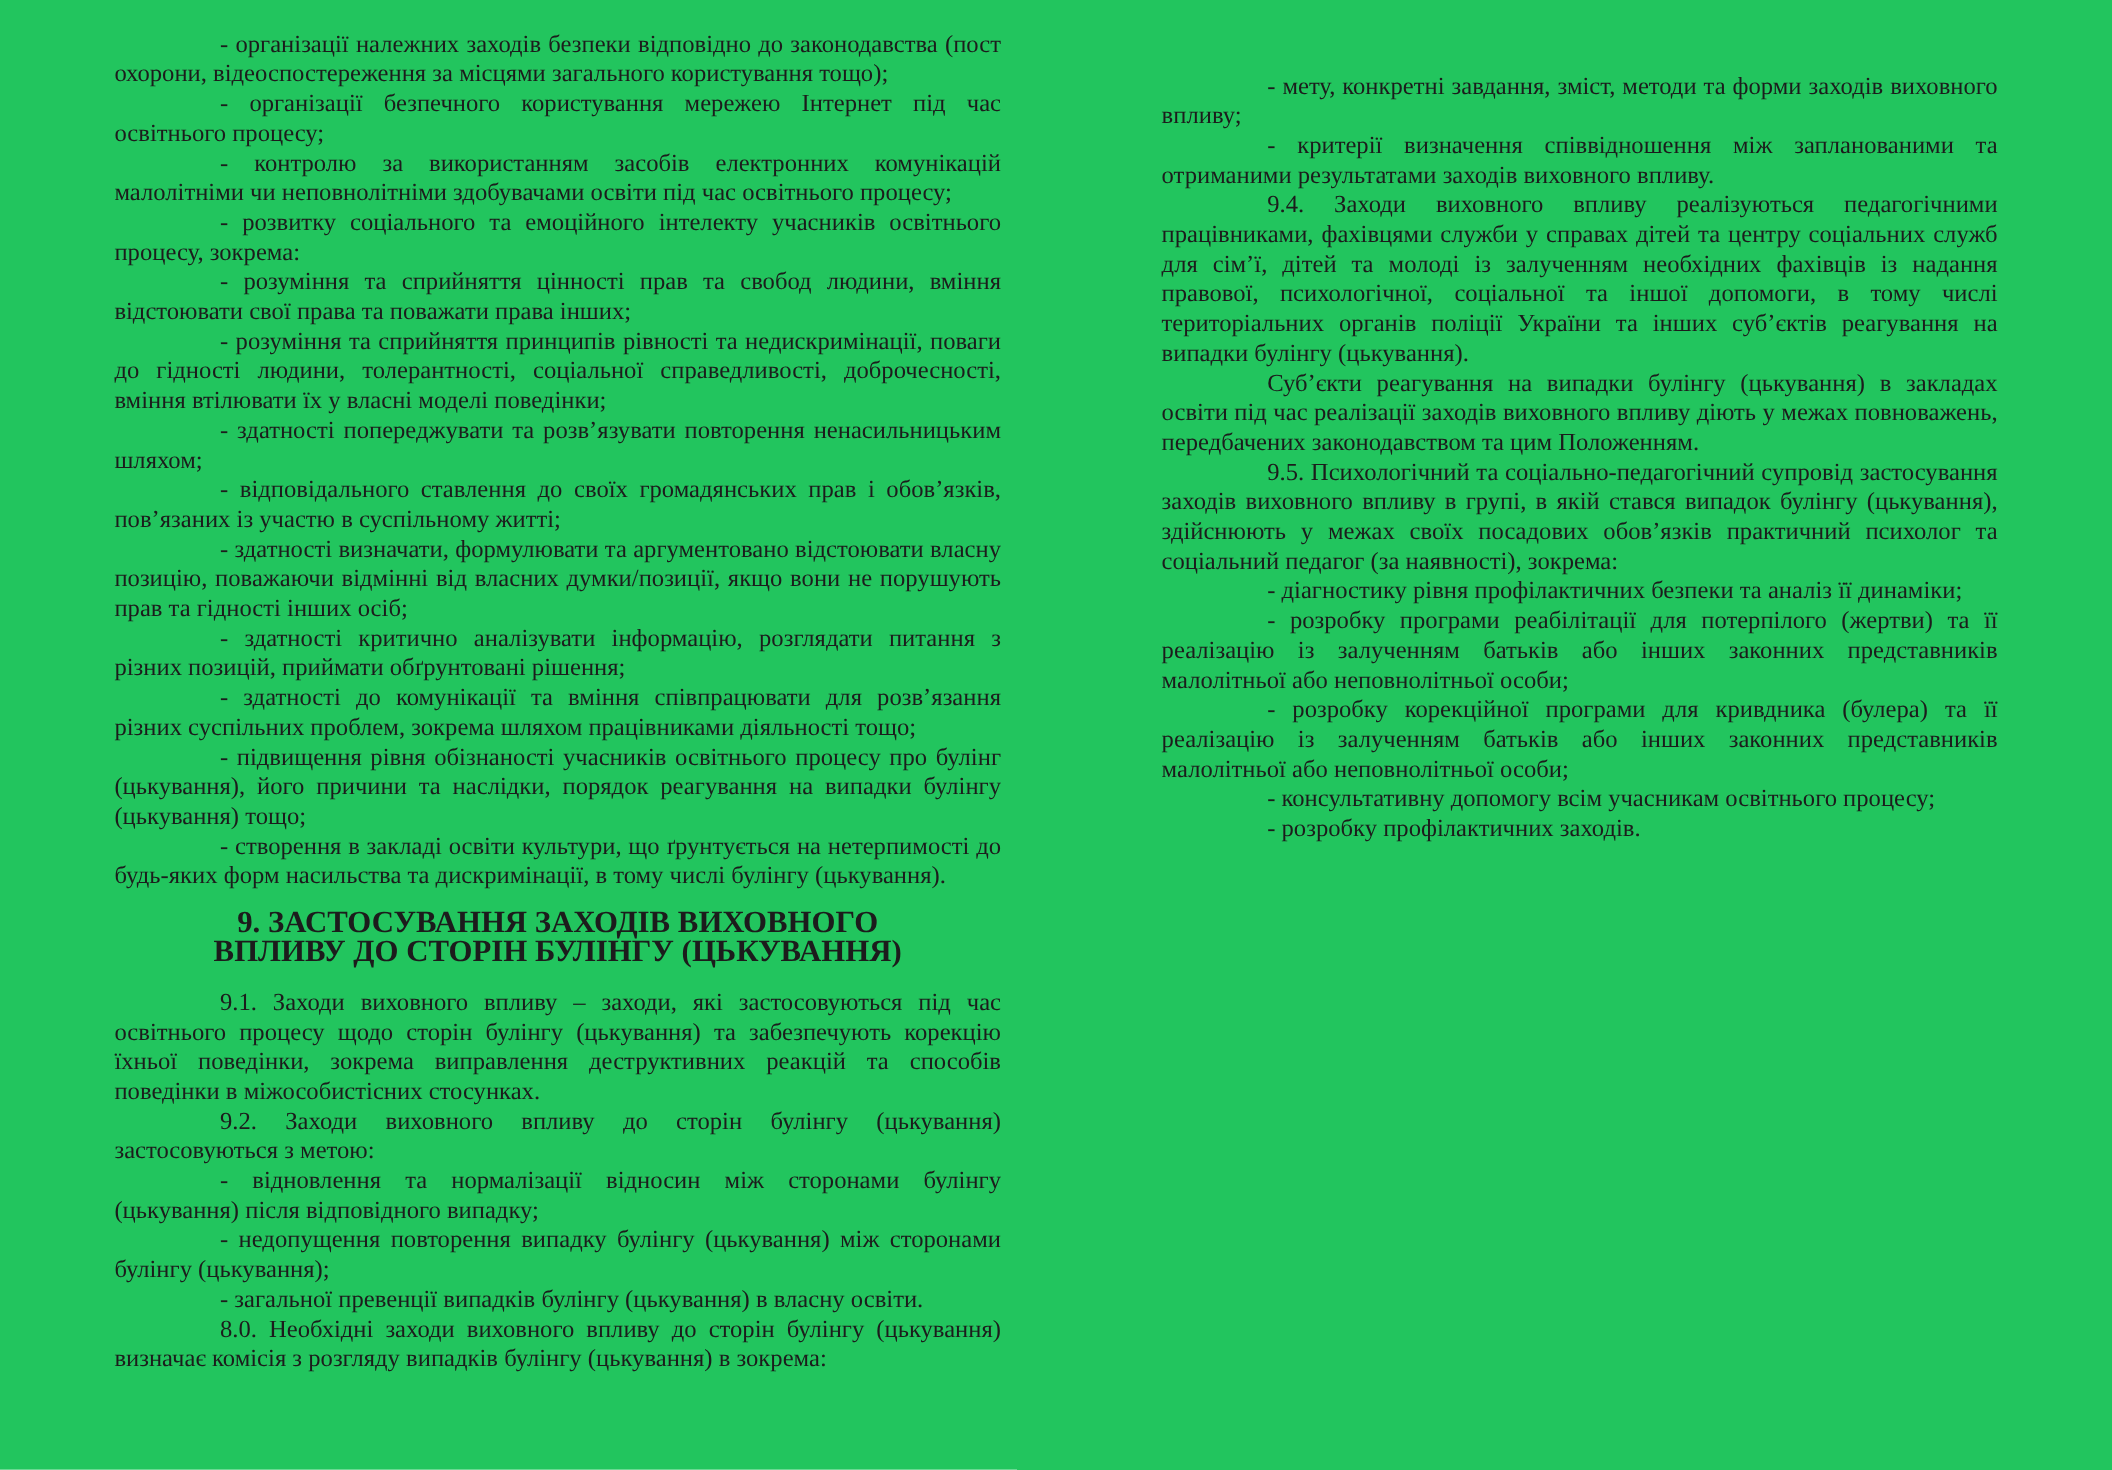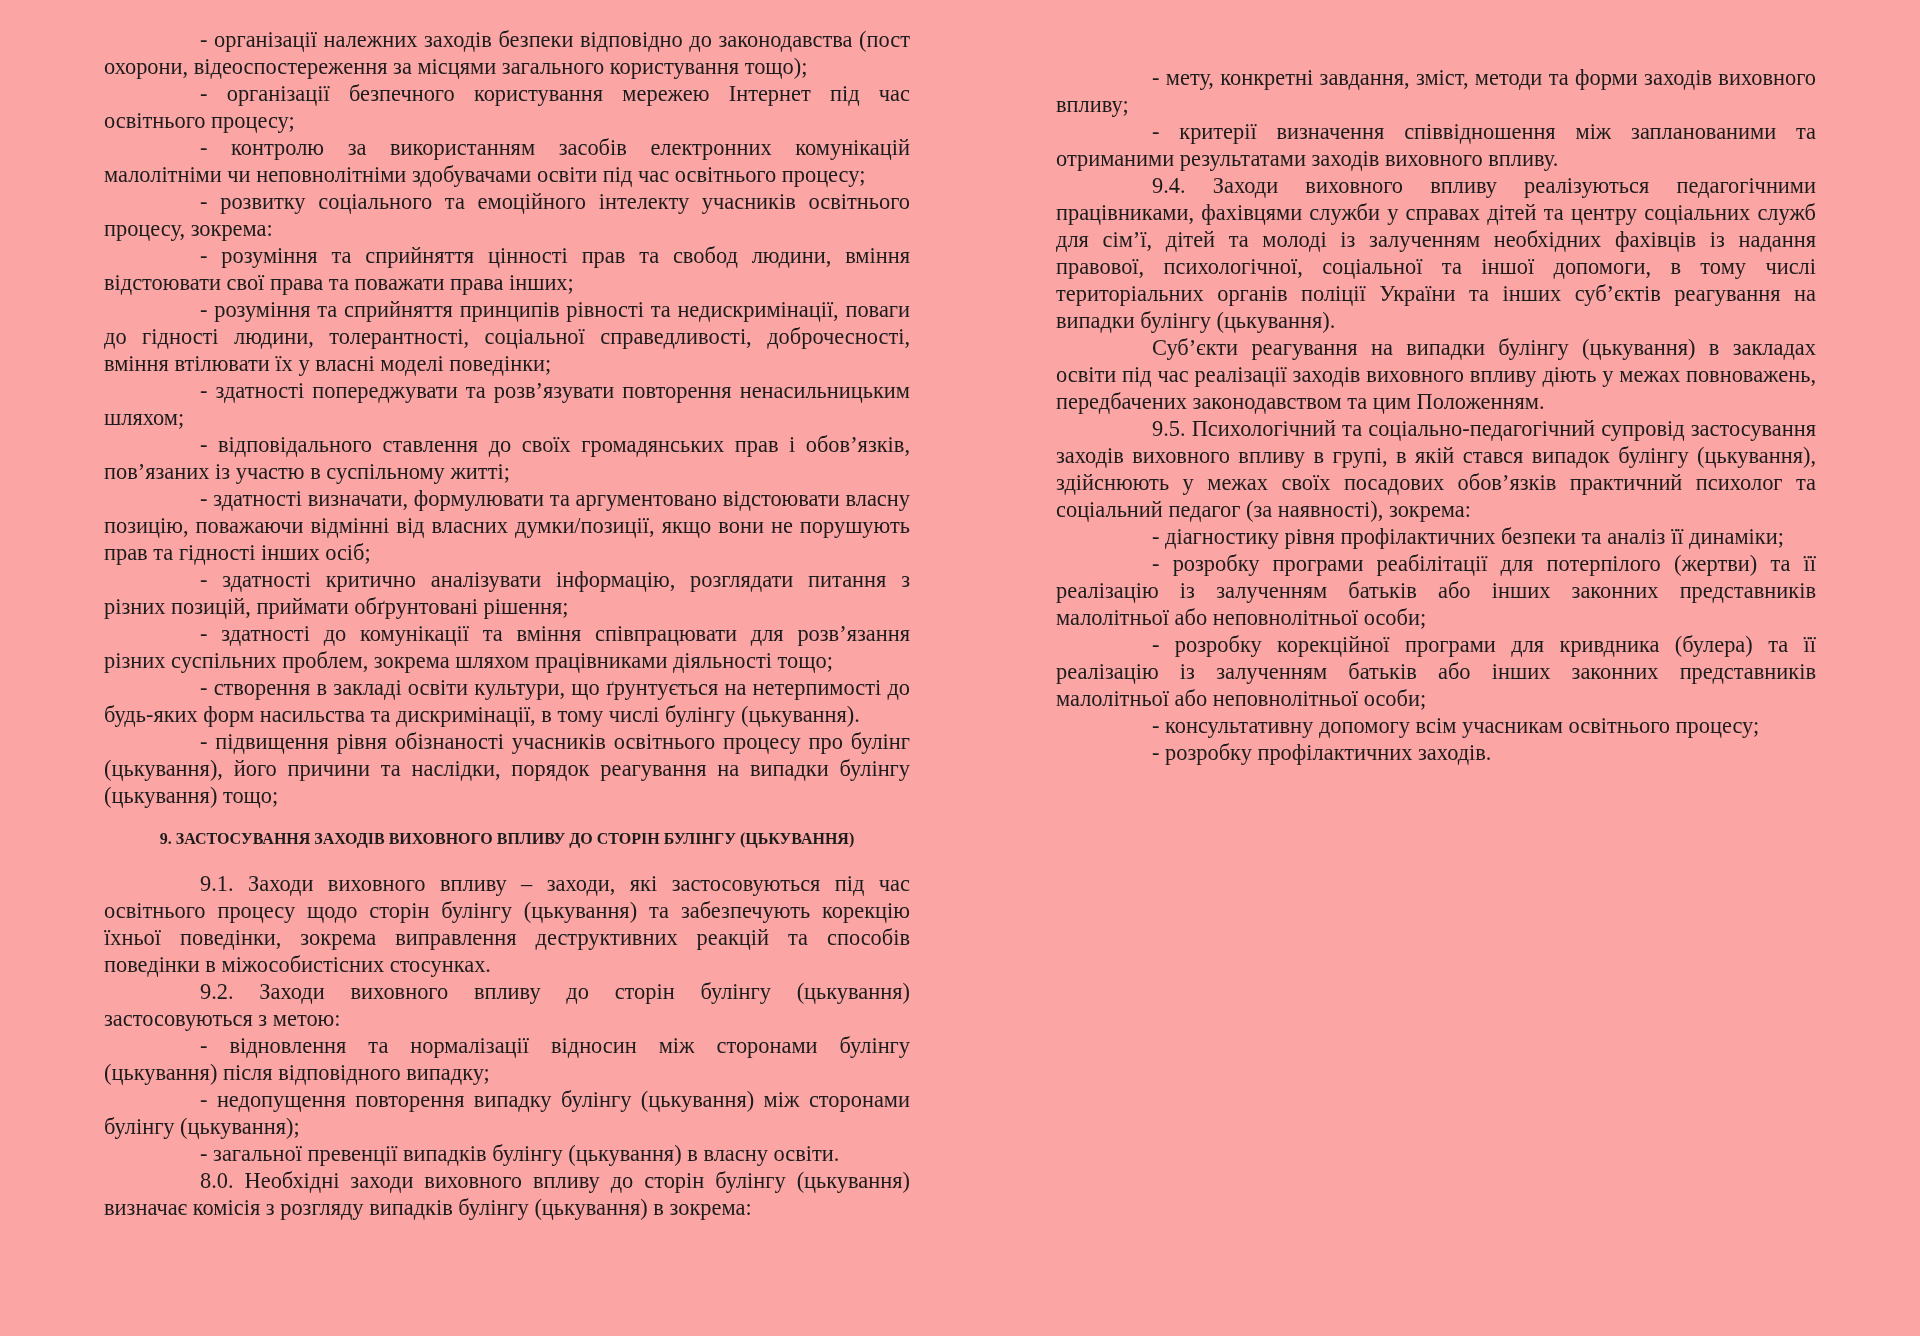--- a/index.html
+++ b/index.html
@@ -11,21 +11,21 @@
     width: 1920px;
     height: 1336px;
     position: relative;
     overflow: hidden;
     font-family: "Liberation Serif", "DejaVu Serif", serif;
     color: #1c1c1c;
   }
   .scan {
     position: absolute;
     inset: 0;
-    background: #fca5a5;
+    background: #22c55e;
   }
   .col {
     position: absolute;
     font-size: 22.4px;
     line-height: 27px;
     text-align: justify;
   }
   .col-left {
     left: 104px;
     top: 26px;
@@ -40,43 +40,43 @@
     margin: 0;
     text-indent: 96px;
     text-align: justify;
   }
   .heading {
     font-weight: bold;
     text-align: center;
     text-indent: 0;
     margin: 16px 0 18px 0;
     padding: 0 55px;
-    font-size: 16px;
+    font-size: 28px;
     line-height: 27px;
   }
 </style>
 </head>
 <body>
 
 <div class="scan">
 
   <div class="col col-left">
     <p>- організації належних заходів безпеки відповідно до законодавства (пост охорони, відеоспостереження за місцями загального користування тощо);</p>
     <p>- організації безпечного користування мережею Інтернет під час освітнього процесу;</p>
     <p>- контролю за використанням засобів електронних комунікацій малолітніми чи неповнолітніми здобувачами освіти під час освітнього процесу;</p>
     <p>- розвитку соціального та емоційного інтелекту учасників освітнього процесу, зокрема:</p>
     <p>- розуміння та сприйняття цінності прав та свобод людини, вміння відстоювати свої права та поважати права інших;</p>
     <p>- розуміння та сприйняття принципів рівності та недискримінації, поваги до гідності людини, толерантності, соціальної справедливості, доброчесності, вміння втілювати їх у власні моделі поведінки;</p>
     <p>- здатності попереджувати та розв’язувати повторення ненасильницьким шляхом;</p>
     <p>- відповідального ставлення до своїх громадянських прав і обов’язків, пов’язаних із участю в суспільному житті;</p>
     <p>- здатності визначати, формулювати та аргументовано відстоювати власну позицію, поважаючи відмінні від власних думки/позиції, якщо вони не порушують прав та гідності інших осіб;</p>
     <p>- здатності критично аналізувати інформацію, розглядати питання з різних позицій, приймати обґрунтовані рішення;</p>
     <p>- здатності до комунікації та вміння співпрацювати для розв’язання різних суспільних проблем, зокрема шляхом працівниками діяльності тощо;</p>
+    <p>- підвищення рівня обізнаності учасників освітнього процесу про булінг (цькування), його причини та наслідки, порядок реагування на випадки булінгу (цькування) тощо;</p>
     <p>- створення в закладі освіти культури, що ґрунтується на нетерпимості до будь-яких форм насильства та дискримінації, в тому числі булінгу (цькування).</p>
-    <p>- підвищення рівня обізнаності учасників освітнього процесу про булінг (цькування), його причини та наслідки, порядок реагування на випадки булінгу (цькування) тощо;</p>
 
     <div class="heading">9. ЗАСТОСУВАННЯ ЗАХОДІВ ВИХОВНОГО ВПЛИВУ ДО СТОРІН БУЛІНГУ (ЦЬКУВАННЯ)</div>
 
     <p>9.1. Заходи виховного впливу – заходи, які застосовуються під час освітнього процесу щодо сторін булінгу (цькування) та забезпечують корекцію їхньої поведінки, зокрема виправлення деструктивних реакцій та способів поведінки в міжособистісних стосунках.</p>
     <p>9.2. Заходи виховного впливу до сторін булінгу (цькування) застосовуються з метою:</p>
     <p>- відновлення та нормалізації відносин між сторонами булінгу (цькування) після відповідного випадку;</p>
     <p>- недопущення повторення випадку булінгу (цькування) між сторонами булінгу (цькування);</p>
     <p>- загальної превенції випадків булінгу (цькування) в власну освіти.</p>
     <p>8.0. Необхідні заходи виховного впливу до сторін булінгу (цькування) визначає комісія з розгляду випадків булінгу (цькування) в зокрема:</p>
   </div>

